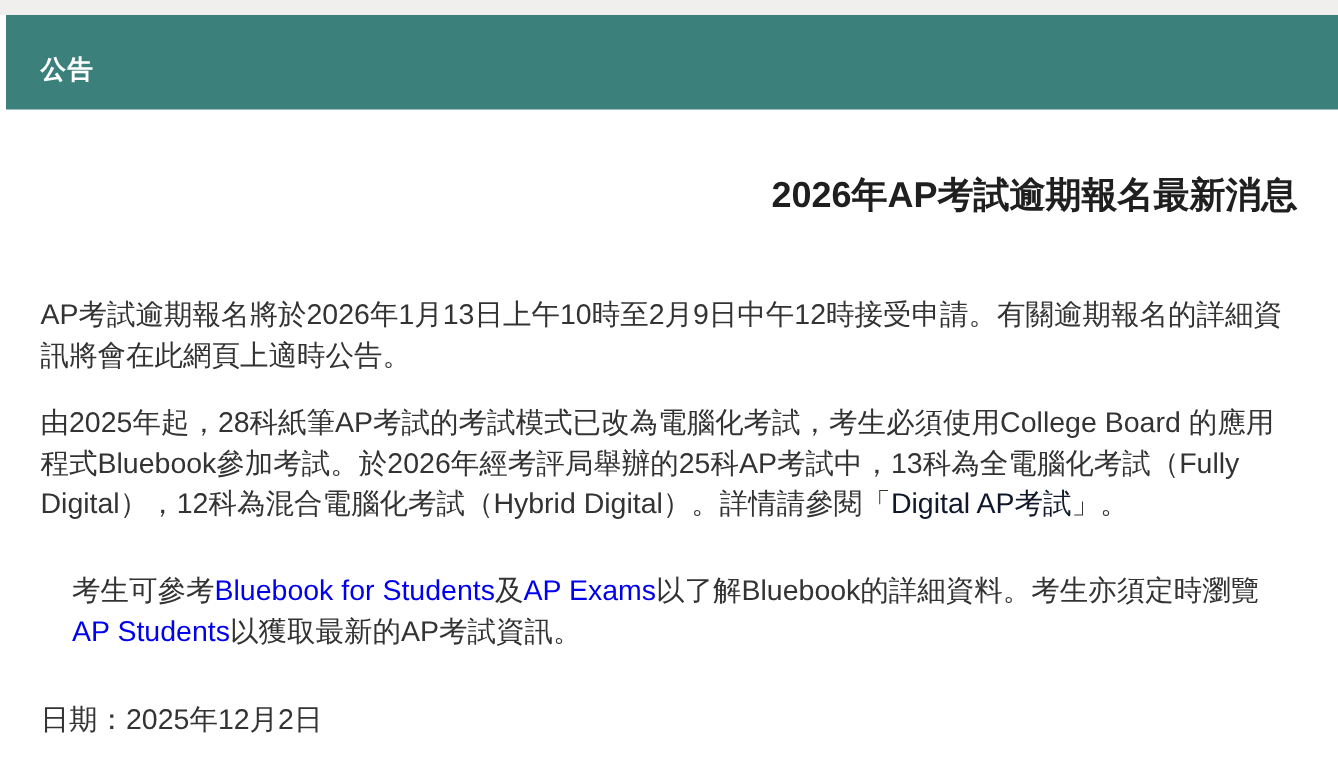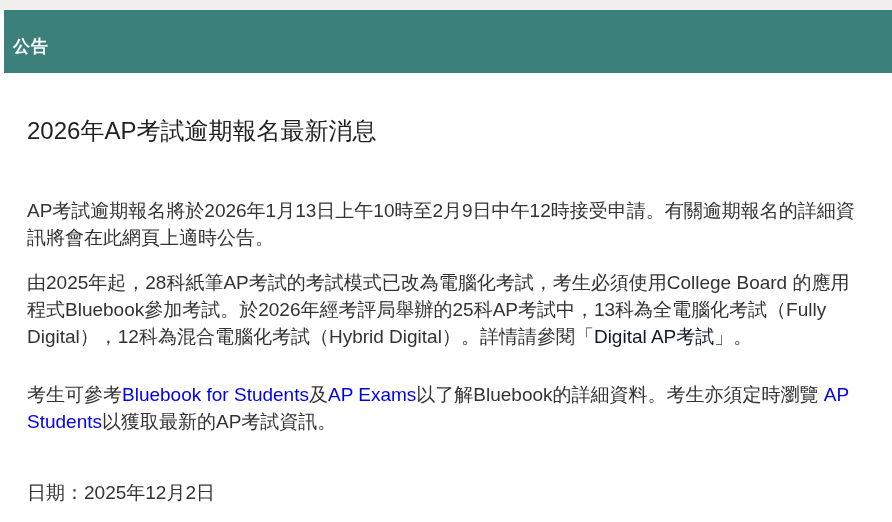--- a/index.html
+++ b/index.html
@@ -22,44 +22,44 @@
   }
   .banner {
     margin-left: 4px;
     height: 63px;
     background: #3b807b;
   }
   .banner-title {
     color: #ffffff;
     font-size: 17px;
     font-weight: bold;
-    padding: 25px 0 0 9px;
+    padding: 25px 0 0 23px;
     letter-spacing: 1px;
   }
   .content {
     padding: 0 27px;
     color: #333333;
   }
   .page-title {
     font-size: 24px;
-    font-weight: normal;
+    font-weight: bold;
     color: #1f1f1f;
-    text-align: left;
+    text-align: right;
     margin: 44px 0 0 0;
     line-height: 27px;
   }
   .para {
     font-size: 19px;
     line-height: 27px;
     margin: 0;
   }
   .p1 { margin-top: 53px; }
   .p2 { margin-top: 18px; }
-  .p3 { margin-top: 31px; }
-  .date-line { margin-top: 44px; }
+  .p3 { margin-top: 31px; margin-left: 21px; }
+  .date-line { margin-top: 32px; }
   a.link {
     color: #0000ee;
     text-decoration: none;
     cursor: pointer;
   }
   a.link-visited {
     color: #0f172a;
     text-decoration: none;
     cursor: pointer;
   }

